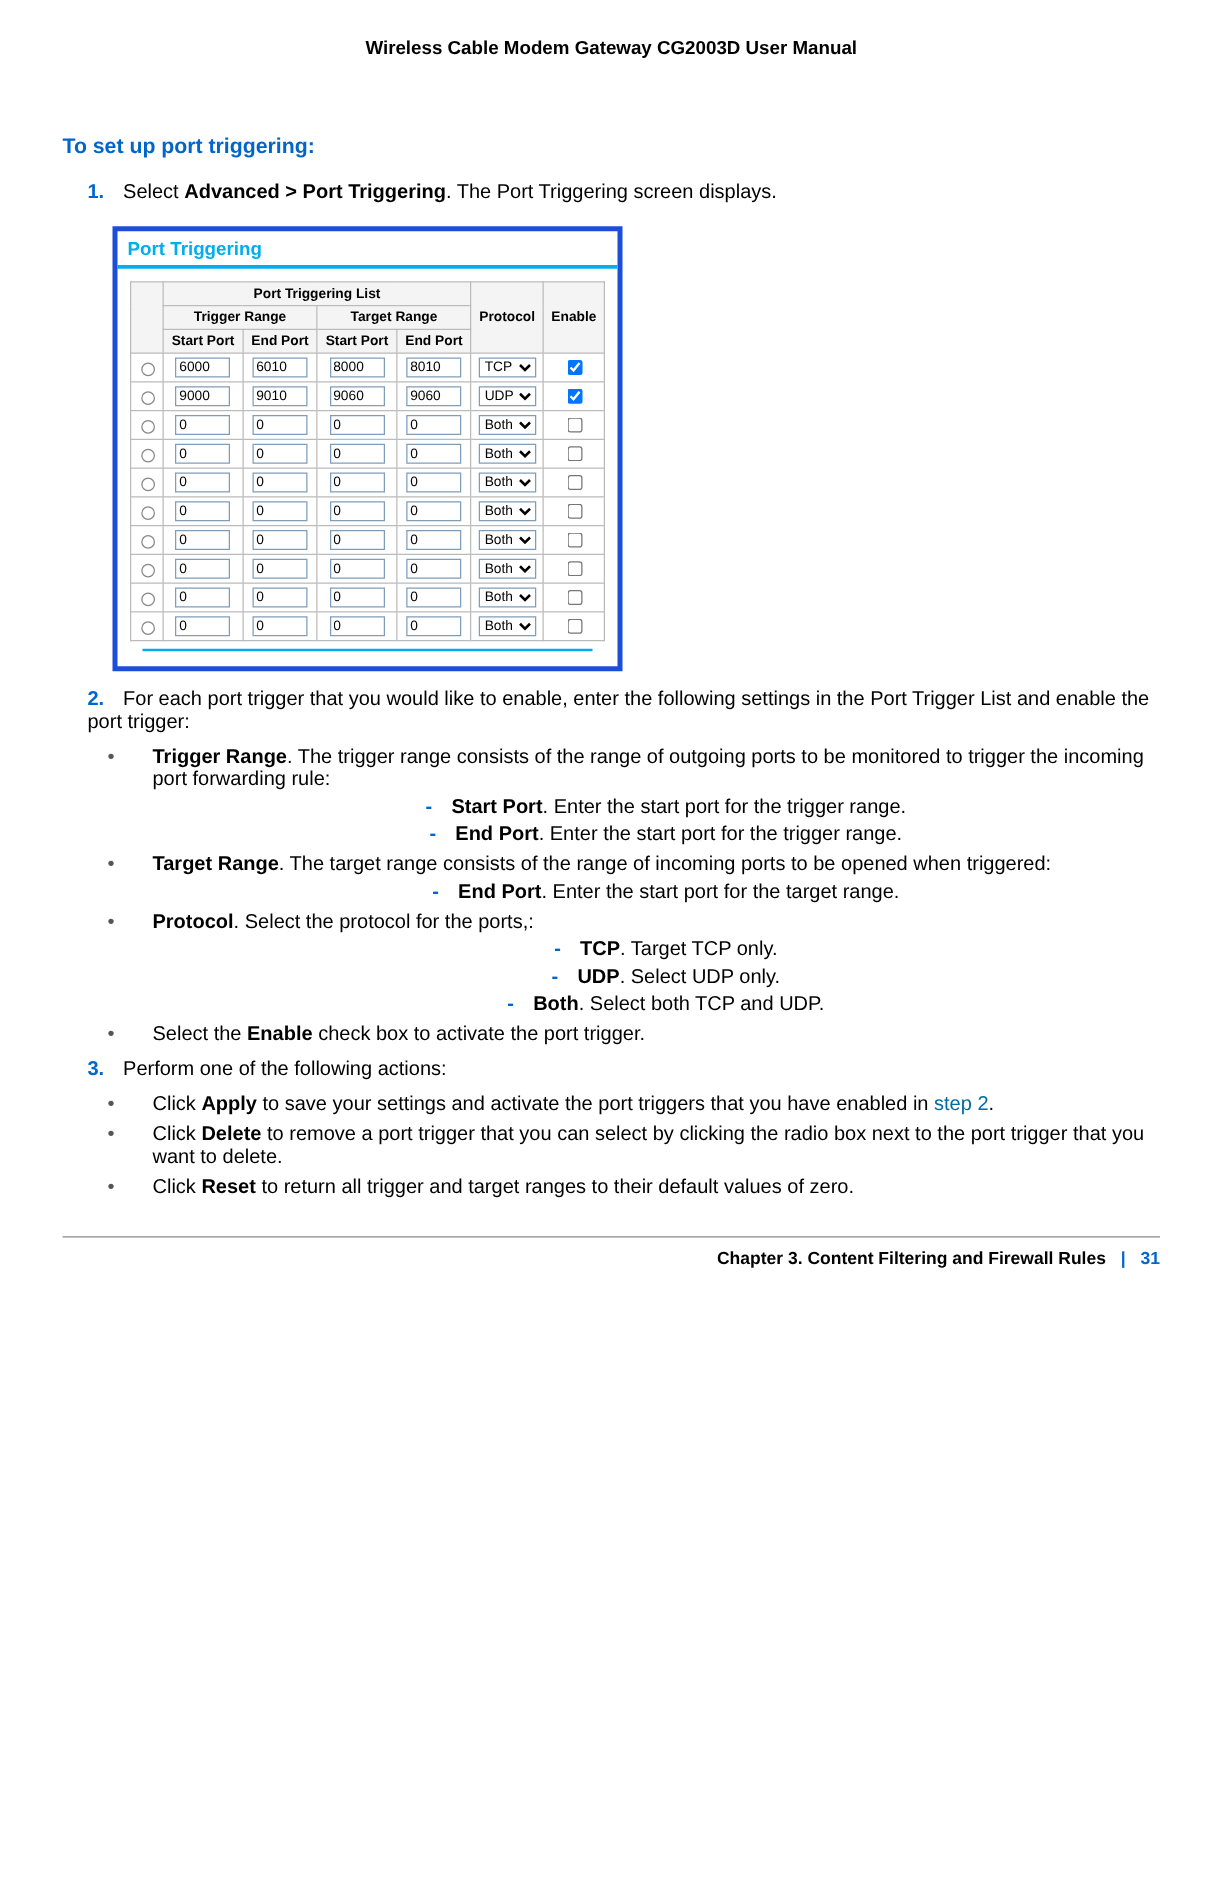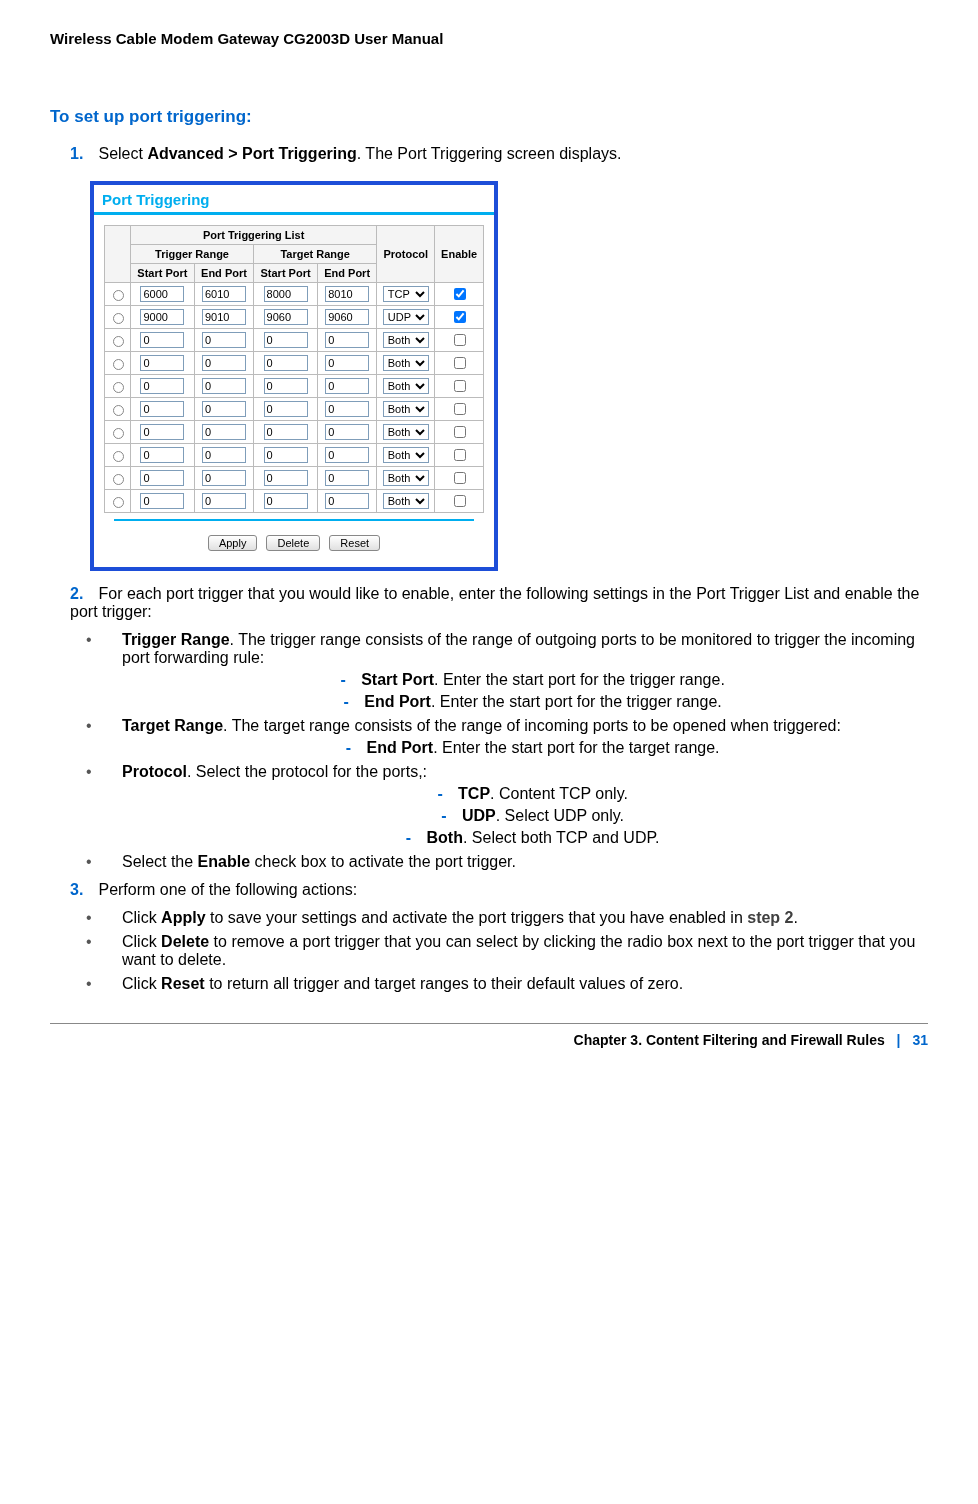--- a/index.html
+++ b/index.html
@@ -10,20 +10,21 @@
     background: #fff;
     color: #000;
   }
   .page {
     padding: 30px 50px 20px 50px;
   }
   .header {
     font-size: 15px;
     font-weight: bold;
     margin-bottom: 60px;
+    text-align: center;
   }
   .section-title {
     color: #0066cc;
     font-size: 17px;
     font-weight: bold;
     margin-bottom: 18px;
   }
   .step-num {
     color: #0066cc;
     font-weight: bold;
@@ -140,22 +141,22 @@
     text-align: center;
   }
   .bullet2::before {
     content: "-";
     color: #0066cc;
     font-weight: bold;
     display: inline-block;
     width: 18px;
   }
   .link {
-    color: #404040;
-    font-weight: bold;
+    color: #0369a1;
+    font-weight: normal;
   }
   b { font-weight: bold; }
   .footer {
     border-top: 1px solid #888;
     margin-top: 30px;
     padding-top: 8px;
     text-align: right;
     font-size: 14px;
   }
   .footer .chap { font-weight: bold; }
@@ -287,42 +288,37 @@
               <td class="input-cell"><input class="pt-input" value="0" style=""></td>
               <td class="input-cell"><input class="pt-input" value="0" style=""></td>
               <td class="input-cell"><input class="pt-input" value="0" style=""></td>
               <td class="input-cell"><input class="pt-input" value="0" style=""></td>
               <td class="input-cell"><select class="pt-select"><option>TCP</option><option>UDP</option><option selected="">Both</option></select></td>
               <td class="input-cell"><input type="checkbox" class="pt-check" style=""></td>
             </tr>
           </tbody>
       </table>
       <div class="ss-hr-thin"></div>
-      <div class="ss-buttons">
-        <button class="ss-btn">Apply</button>
-        <button class="ss-btn">Delete</button>
-        <button class="ss-btn">Reset</button>
-      </div>
     </div>
   </div>
 
   <div class="step-block">
     <span class="step-num">2.</span>
     <span class="step-text">For each port trigger that you would like to enable, enter the following settings in the Port Trigger List and enable the port trigger:</span>
   </div>
 
   <div class="bullet1"><b>Trigger Range</b><span>. The trigger range consists of the range of outgoing ports to be monitored to trigger the incoming port forwarding rule:</span></div>
   <div class="bullet2"><b>Start Port</b><span>. Enter the start port for the trigger range.</span></div>
   <div class="bullet2"><b>End Port</b><span>. Enter the start port for the trigger range.</span></div>
 
   <div class="bullet1"><b>Target Range</b><span>. The target range consists of the range of incoming ports to be opened when triggered:</span></div>
   <div class="bullet2"><b>End Port</b><span>. Enter the start port for the target range.</span></div>
 
   <div class="bullet1"><b>Protocol</b><span>. Select the protocol for the ports,:</span></div>
-  <div class="bullet2"><b>TCP</b><span>. Content TCP only.</span></div>
+  <div class="bullet2"><b>TCP</b><span>. Target TCP only.</span></div>
   <div class="bullet2"><b>UDP</b><span>. Select UDP only.</span></div>
   <div class="bullet2"><b>Both</b><span>. Select both TCP and UDP.</span></div>
 
   <div class="bullet1"><span>Select the </span><b>Enable</b><span> check box to activate the port trigger.</span></div>
 
   <div class="step-block" style="margin-top:10px;">
     <span class="step-num">3.</span>
     <span class="step-text">Perform one of the following actions:</span>
   </div>
 

